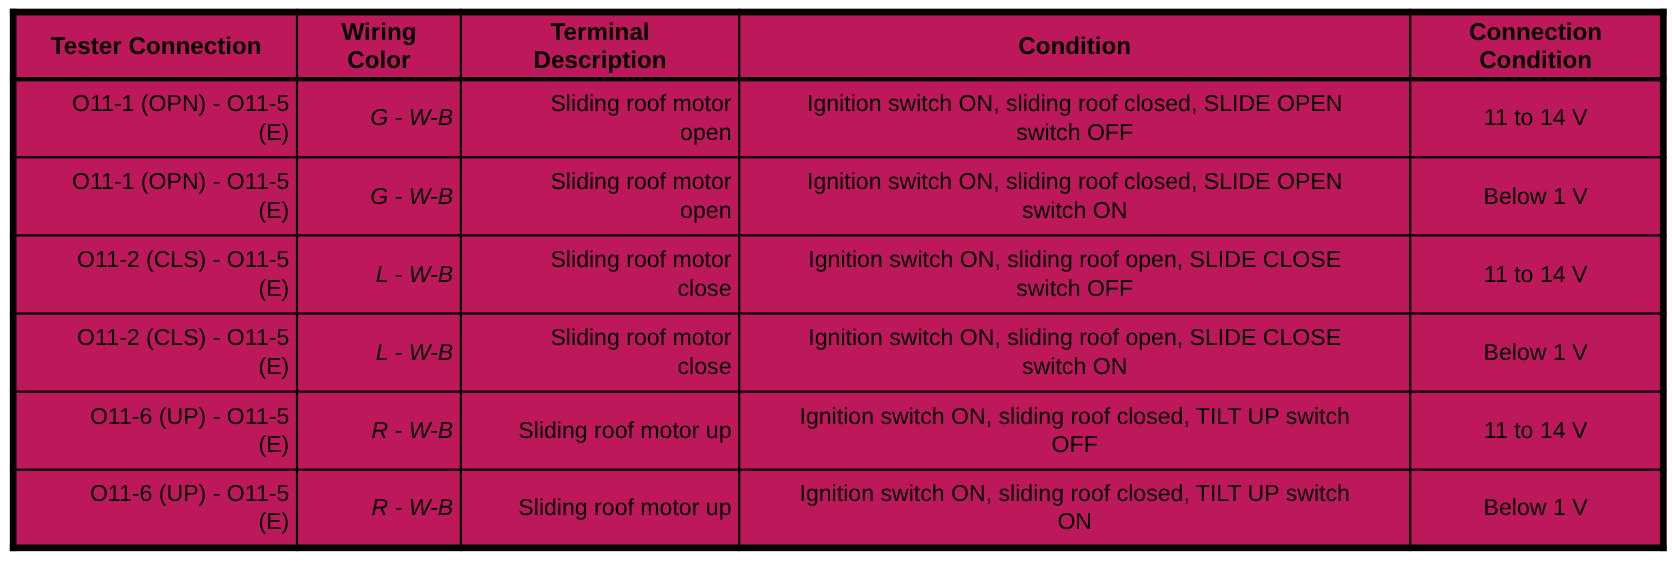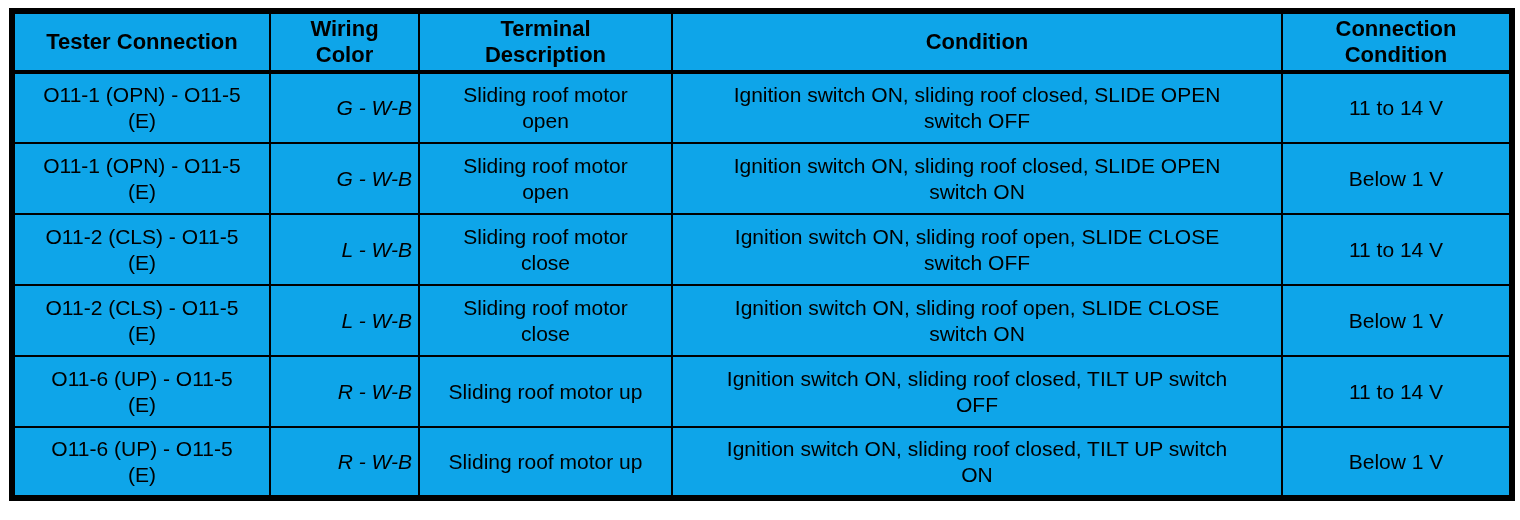--- a/index.html
+++ b/index.html
@@ -13,21 +13,21 @@
     height: 520px;
     box-sizing: border-box;
     padding: 8px 9px;
     background: #ffffff;
   }
   table.spec-table {
     border-collapse: collapse;
     table-layout: fixed;
     width: 1500px;
     height: 388px;
-    background: #0ea5e9;
+    background: #be185d;
     color: #000000;
     border: 6px solid #000000;
   }
   table.spec-table th,
   table.spec-table td {
     border: 2px solid #000000;
     box-sizing: border-box;
     white-space: pre-line;
     overflow: hidden;
   }
@@ -41,23 +41,23 @@
     padding: 2px 4px;
     height: 58px;
   }
   table.spec-table tbody td {
     font-size: 21px;
     line-height: 26px;
     vertical-align: middle;
     padding: 2px 6px;
     height: 71px;
   }
-  td.c-tester    { text-align: center; }
+  td.c-tester    { text-align: right; }
   td.c-wiring    { text-align: right; padding-left: 8px; font-style: italic; }
-  td.c-terminal  { text-align: center; }
+  td.c-terminal  { text-align: right; }
   td.c-condition { text-align: center; }
   td.c-specified { text-align: center; }
 </style>
 </head>
 <body>
 
 <div class="page">
   <table class="spec-table">
     <colgroup>
       <col style="width:258px">

